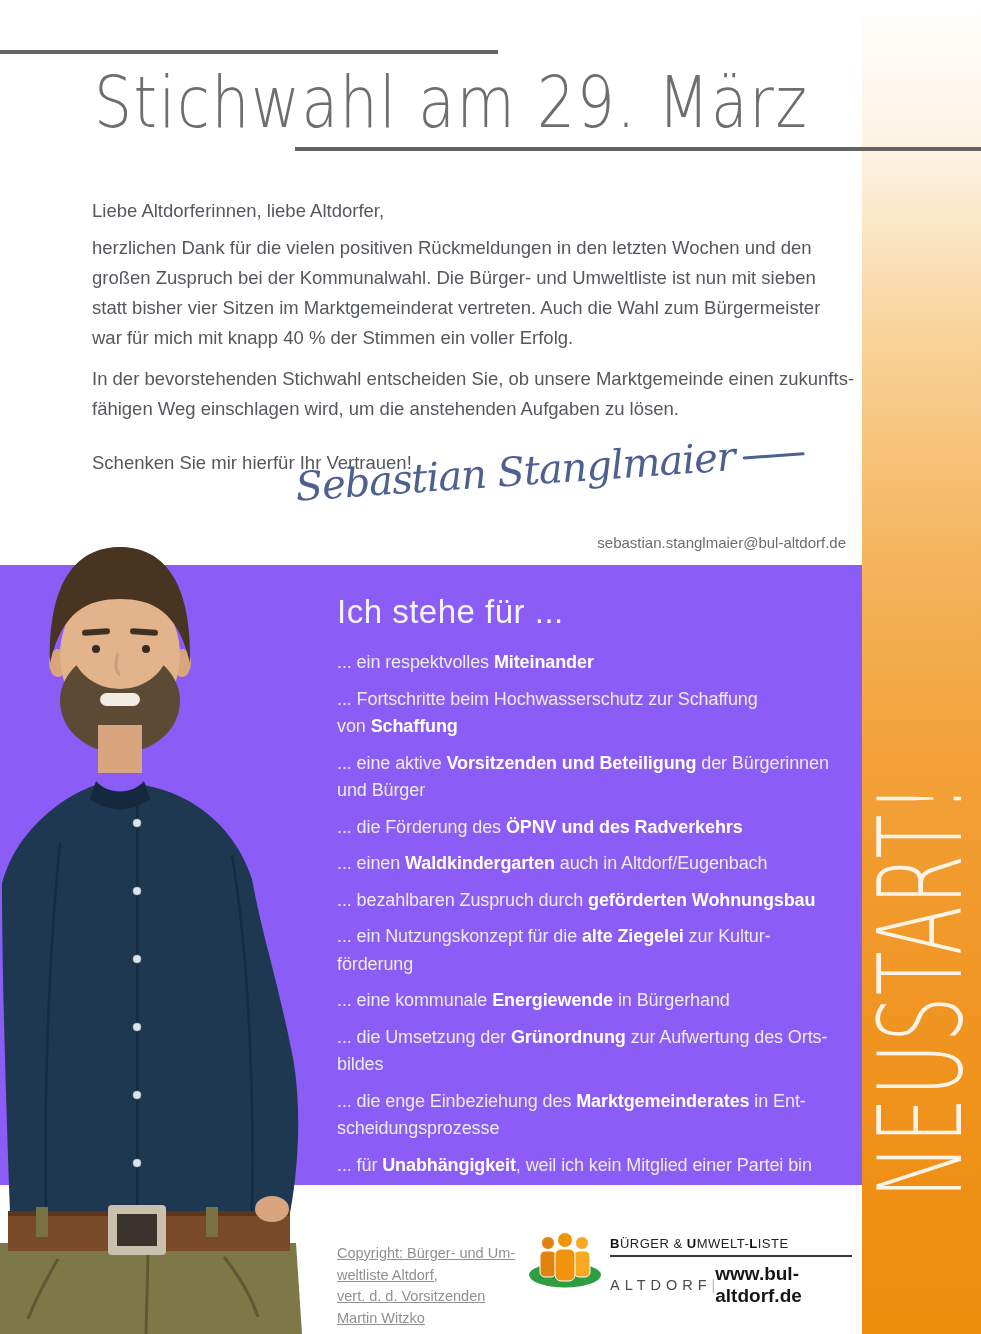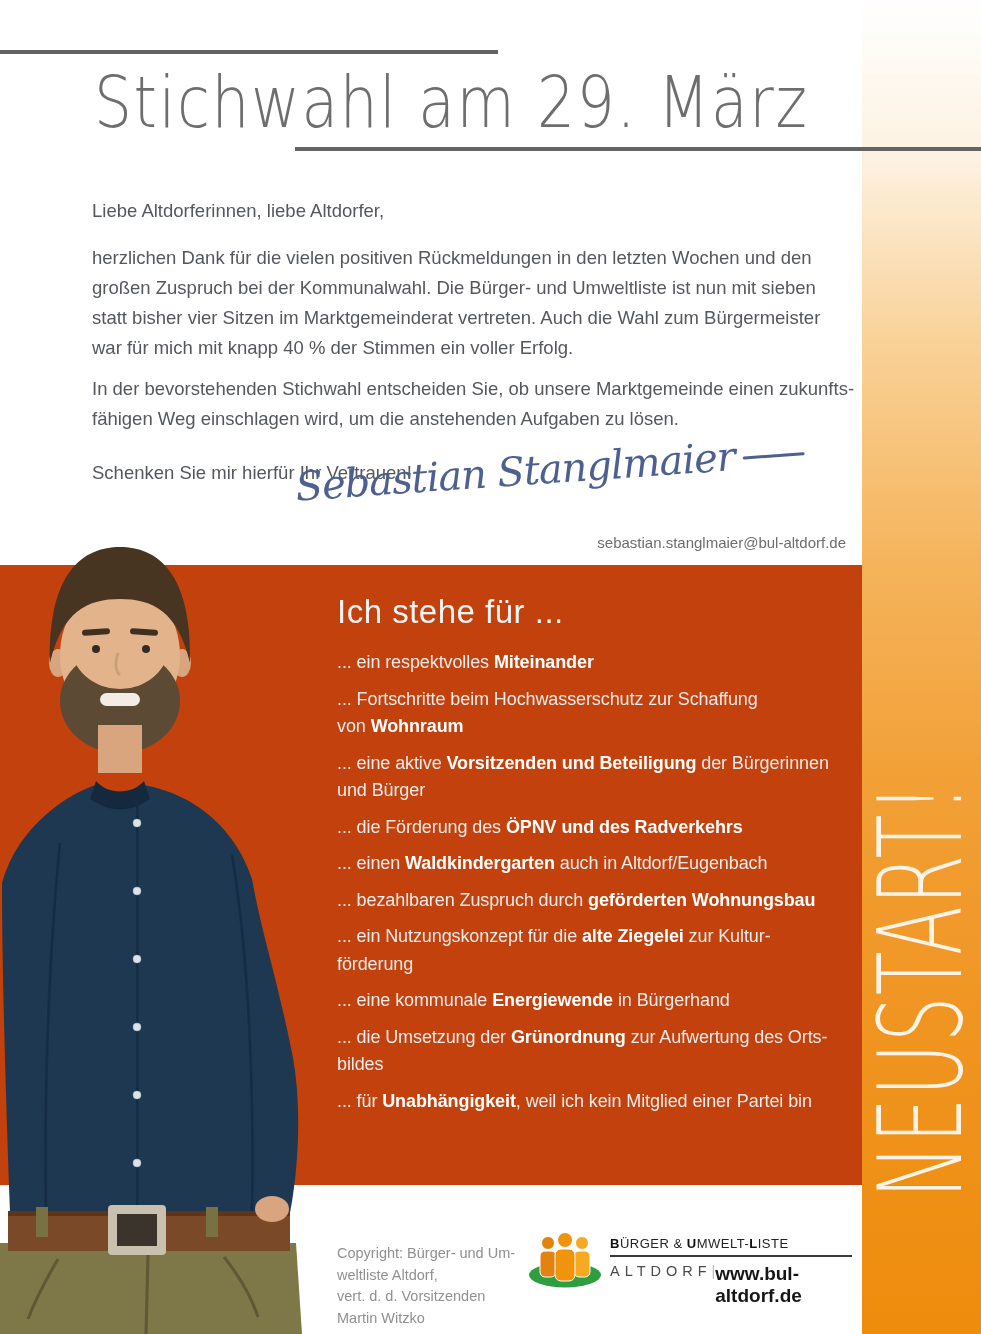--- a/index.html
+++ b/index.html
@@ -34,68 +34,68 @@
     font-weight:200;font-size:72px;line-height:76px;letter-spacing:2px;
     color:#6e6e6e;white-space:nowrap;
     transform:scaleX(0.83);transform-origin:left top;
   }
   
   .letter{
     position:absolute;left:92px;top:196px;width:772px;
     font-size:18.5px;line-height:30px;color:#54575c;z-index:2;
   }
   .letter p{margin:0;white-space:pre-line;}
-  .letter .salutation{margin-bottom:17px;}
+  .letter .salutation{margin-bottom:7px;}
   .letter .para1{margin-bottom:11px;}
   .letter .para2{margin-bottom:24px;}
   .signature{
     position:absolute;left:295px;top:446px;z-index:2;
     font-family:"DejaVu Serif","Liberation Serif",serif;
     font-style:italic;font-size:40px;color:#4e6090;letter-spacing:-1px;
     transform:rotate(-4deg);white-space:nowrap;
   }
   .signature .flourish{
     display:inline-block;width:62px;height:3px;background:#4e6090;
     margin-left:8px;transform:translateY(-10px);border-radius:2px;
   }
   .email{
     position:absolute;left:92px;top:504px;width:754px;text-align:right;
     font-size:15px;color:#6d6d6d;z-index:2;margin-top:30px;
   }
   
   .panel{
     position:absolute;left:0;top:565px;width:862px;height:620px;
-    background:#c2410c;z-index:1;
+    background:#8b5cf6;z-index:1;
   }
   .panel-content{position:absolute;left:337px;top:28px;width:525px;}
   .panel-heading{
     margin:0 0 18px 0;font-weight:300;font-size:33px;letter-spacing:.5px;
     color:#f4f4f4;
   }
   .platform-list .item{
     font-size:18px;line-height:27.5px;margin-bottom:9px;color:#ececec;
     white-space:pre-line;letter-spacing:-0.1px;
   }
   .platform-list .item .b{font-weight:700;color:#ffffff;text-align:right;}
   
   .person{position:absolute;left:0;top:543px;width:340px;height:791px;z-index:4;}
   
   .copyright{
     position:absolute;left:337px;top:1243px;font-size:14.5px;line-height:21.5px;
-    color:#909090;white-space:pre-line;z-index:2;
+    color:#909090;white-space:pre-line;z-index:2;text-decoration:underline;
   }
   .logo-icon{position:absolute;left:528px;top:1232px;width:74px;height:56px;z-index:2;}
   .logo-text{position:absolute;left:610px;top:1236px;width:242px;z-index:2;}
   .wordmark{
     font-size:13px;letter-spacing:.5px;color:#232323;white-space:nowrap;
   }
   .wordmark .b{font-weight:700;color:#101010;}
   .logo-rule{height:2px;background:#3a3a3a;margin-top:4px;}
   .logo-row2{
-    display:flex;align-items:flex-start;justify-content:space-between;margin-top:6px;
+    display:flex;align-items:center;justify-content:space-between;margin-top:6px;
   }
   .logo-location{font-size:14.5px;letter-spacing:5px;color:#4a4a4a;}
   .logo-sep{font-size:14px;color:#b9b9b9;}
   .logo-site{font-size:19px;font-weight:700;color:#161616;}
 </style>
 </head>
 <body>
 
 <div class="page">
 
@@ -121,31 +121,33 @@
     <span>Sebastian Stanglmaier</span><span class="flourish"></span>
   </div>
   <div class="email">sebastian.stanglmaier@bul-altdorf.de</div>
 
   <div class="panel">
     <div class="panel-content">
       <h2 class="panel-heading">Ich stehe für ...</h2>
       <div class="platform-list">
           <div class="item"><span>... ein respektvolles </span><span class="b">Miteinander</span></div>
           <div class="item"><span>... Fortschritte beim Hochwasserschutz zur Schaffung
-von </span><span class="b">Wohnraum</span></div>
+von </span><span class="b">Schaffung</span></div>
           <div class="item"><span>... eine aktive </span><span class="b">Vorsitzenden und Beteiligung</span><span> der Bürgerinnen
 und Bürger</span></div>
           <div class="item"><span>... die Förderung des </span><span class="b">ÖPNV und des Radverkehrs</span></div>
           <div class="item"><span>... einen </span><span class="b">Waldkindergarten</span><span> auch in Altdorf/Eugenbach</span></div>
           <div class="item"><span>... bezahlbaren Zuspruch durch </span><span class="b">geförderten Wohnungsbau</span></div>
           <div class="item"><span>... ein Nutzungskonzept für die </span><span class="b">alte Ziegelei</span><span> zur Kultur-
 förderung</span></div>
           <div class="item"><span>... eine kommunale </span><span class="b">Energiewende</span><span> in Bürgerhand</span></div>
           <div class="item"><span>... die Umsetzung der </span><span class="b">Grünordnung</span><span> zur Aufwertung des Orts-
 bildes</span></div>
+          <div class="item"><span>... die enge Einbeziehung des </span><span class="b">Marktgemeinderates</span><span> in Ent-
+scheidungsprozesse</span></div>
           <div class="item"><span>... für </span><span class="b">Unabhängigkeit</span><span>, weil ich kein Mitglied einer Partei bin</span></div>
         </div>
     </div>
   </div>
 
   <svg class="person" viewBox="0 0 340 791" aria-hidden="true">
 
     <ellipse cx="58" cy="120" rx="9" ry="14" fill="#d9a57f"></ellipse>
     <ellipse cx="182" cy="120" rx="9" ry="14" fill="#d9a57f"></ellipse>
     <ellipse cx="120" cy="112" rx="60" ry="72" fill="#e3b38c"></ellipse>

